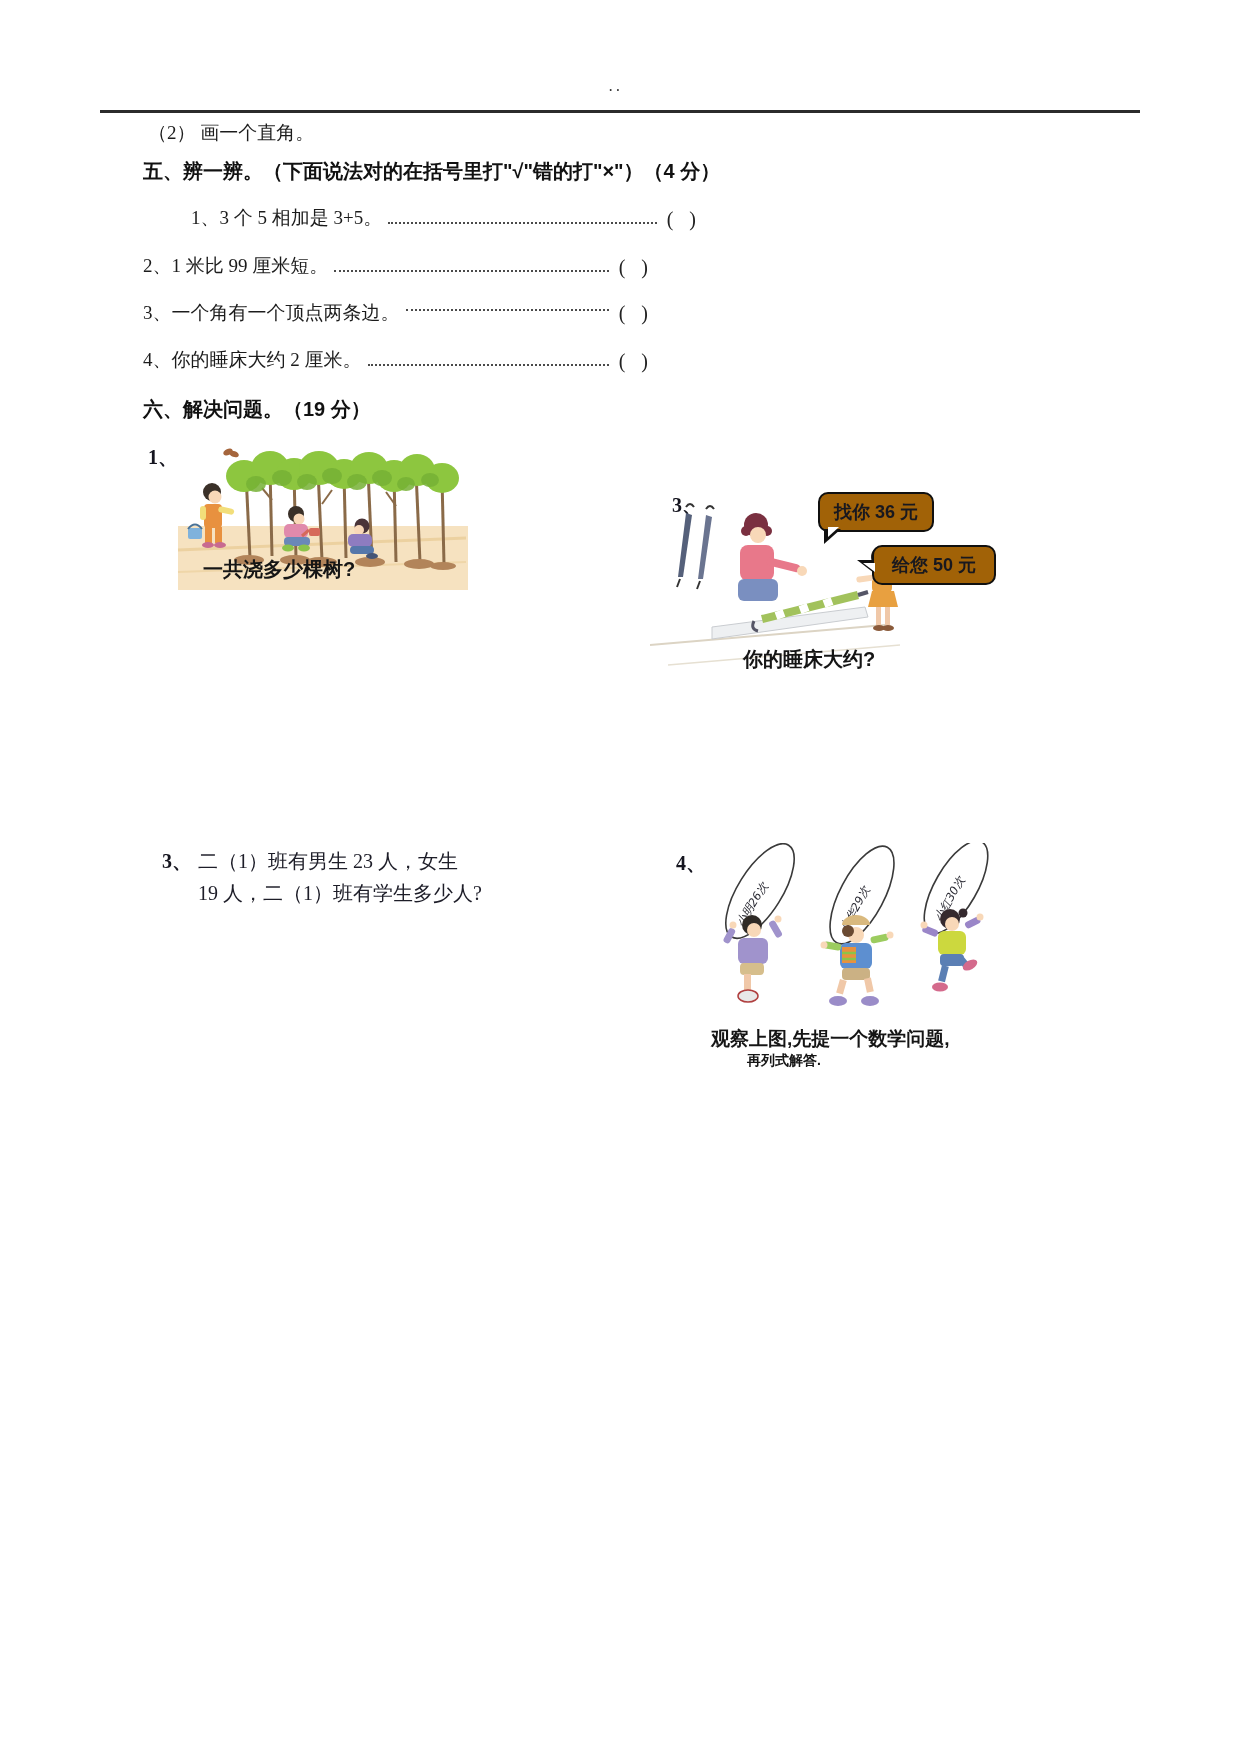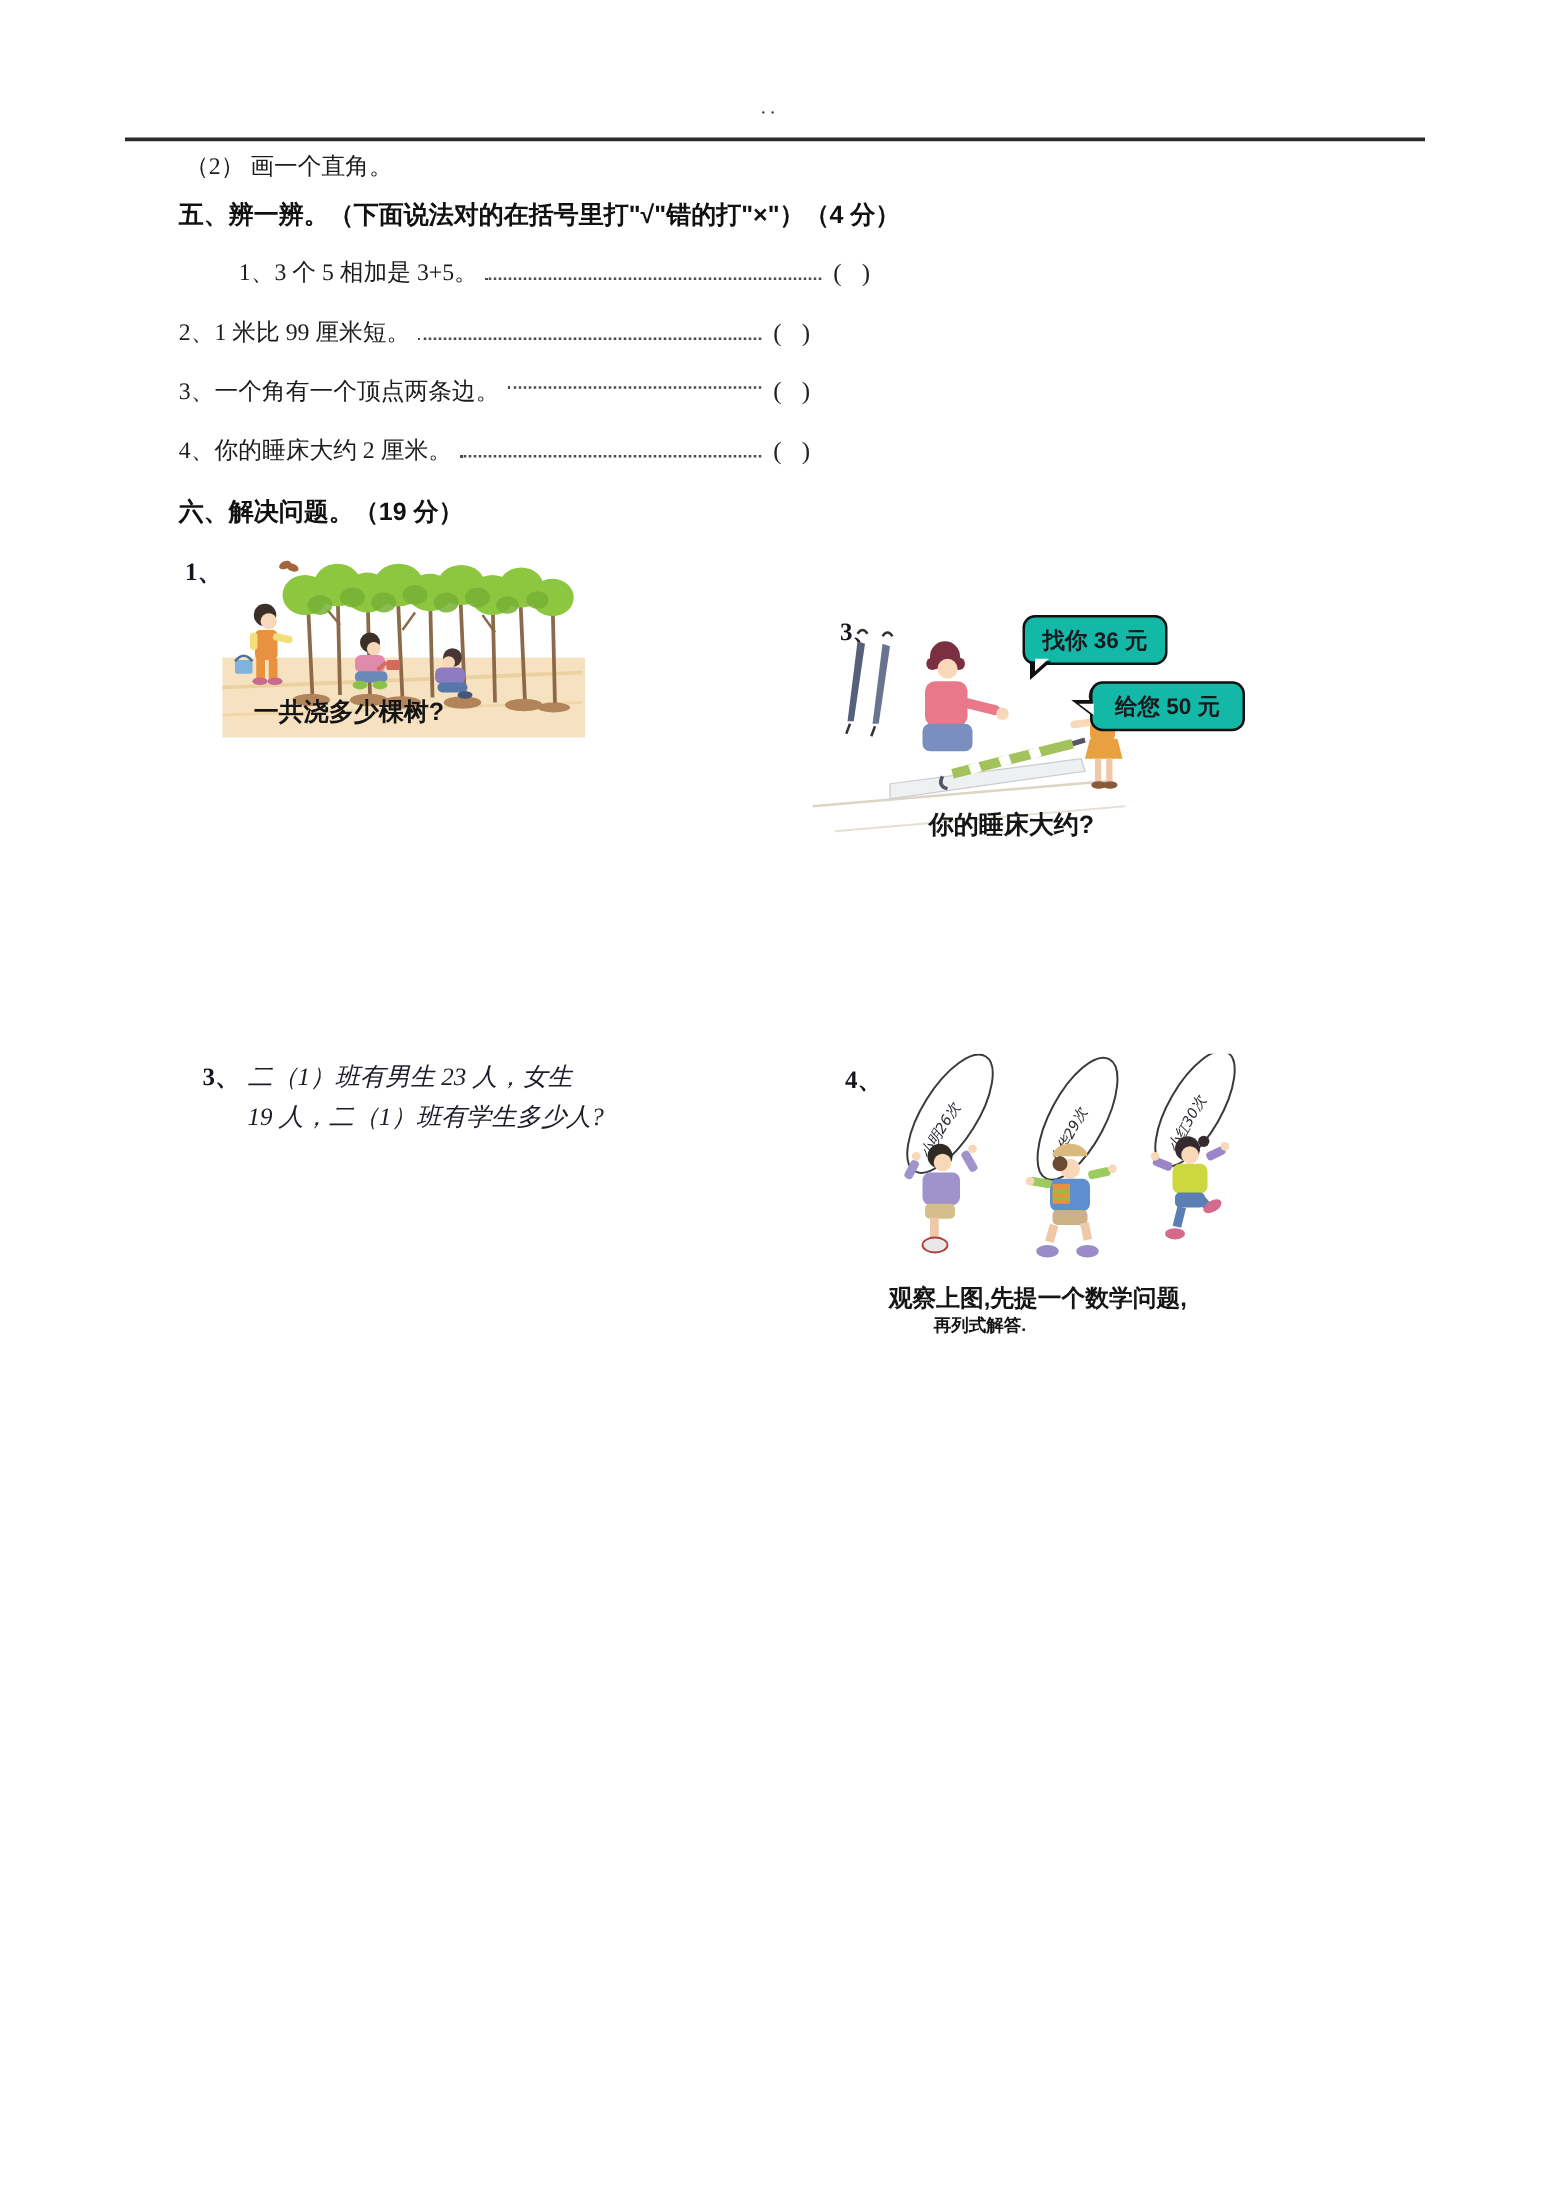--- a/index.html
+++ b/index.html
@@ -14,23 +14,23 @@
   .q-draw{left:148px;top:120px;font-size:19px;}
   .sec-title{font-family:"Liberation Sans","DejaVu Sans",sans-serif;font-weight:700;font-size:20px;color:#111;}
   .sec5-title{left:143px;top:158px;}
   .sec6-title{left:143px;top:396px;}
   .tf-row{left:143px;width:505px;display:flex;align-items:flex-end;font-size:19px;white-space:nowrap;}
   .tf-row .leader{flex:1;border-bottom:2px dotted #4a4a4a;margin:0 10px 7px 6px;min-width:40px;}
   .tf-row .paren{font-size:20px;color:#222;}
   .tf-row .gap{display:inline-block;width:16px;}
   .p-label{font-size:20px;font-weight:700;color:#15151f;}
   .caption{font-family:"Liberation Sans","DejaVu Sans",sans-serif;font-weight:700;font-size:20px;color:#151515;}
-  .p3-text{font-size:20px;color:#1d1d28;font-style:italic;}
+  .p3-text{font-size:20px;color:#1d1d28;}
   .bubble{
-    position:absolute;background:#14b8a6;border:2.5px solid #101010;border-radius:10px;
+    position:absolute;background:#a16207;border:2.5px solid #101010;border-radius:10px;
     display:flex;align-items:center;justify-content:center;
     font-family:"Liberation Sans","DejaVu Sans",sans-serif;font-weight:700;font-size:18px;color:#18181f;
     z-index:3;
   }
   .bubble::before,.bubble::after{content:"";position:absolute;width:0;height:0;}
   .bubble1::after{left:4px;bottom:-14px;border-top:15px solid #101010;border-right:17px solid transparent;}
   .bubble1::before{left:8px;bottom:-7px;border-top:10px solid #ffffff;border-right:11px solid transparent;z-index:1;}
   .bubble2::after{left:-17px;top:13px;border-right:17px solid #101010;border-bottom:13px solid transparent;}
   .bubble2::before{left:-11px;top:16px;border-right:12px solid #ffffff;border-bottom:9px solid transparent;z-index:1;}
   .rope-text{font-family:"DejaVu Sans","Liberation Sans",sans-serif;font-size:11.5px;fill:#2a2a33;font-style:italic;}

